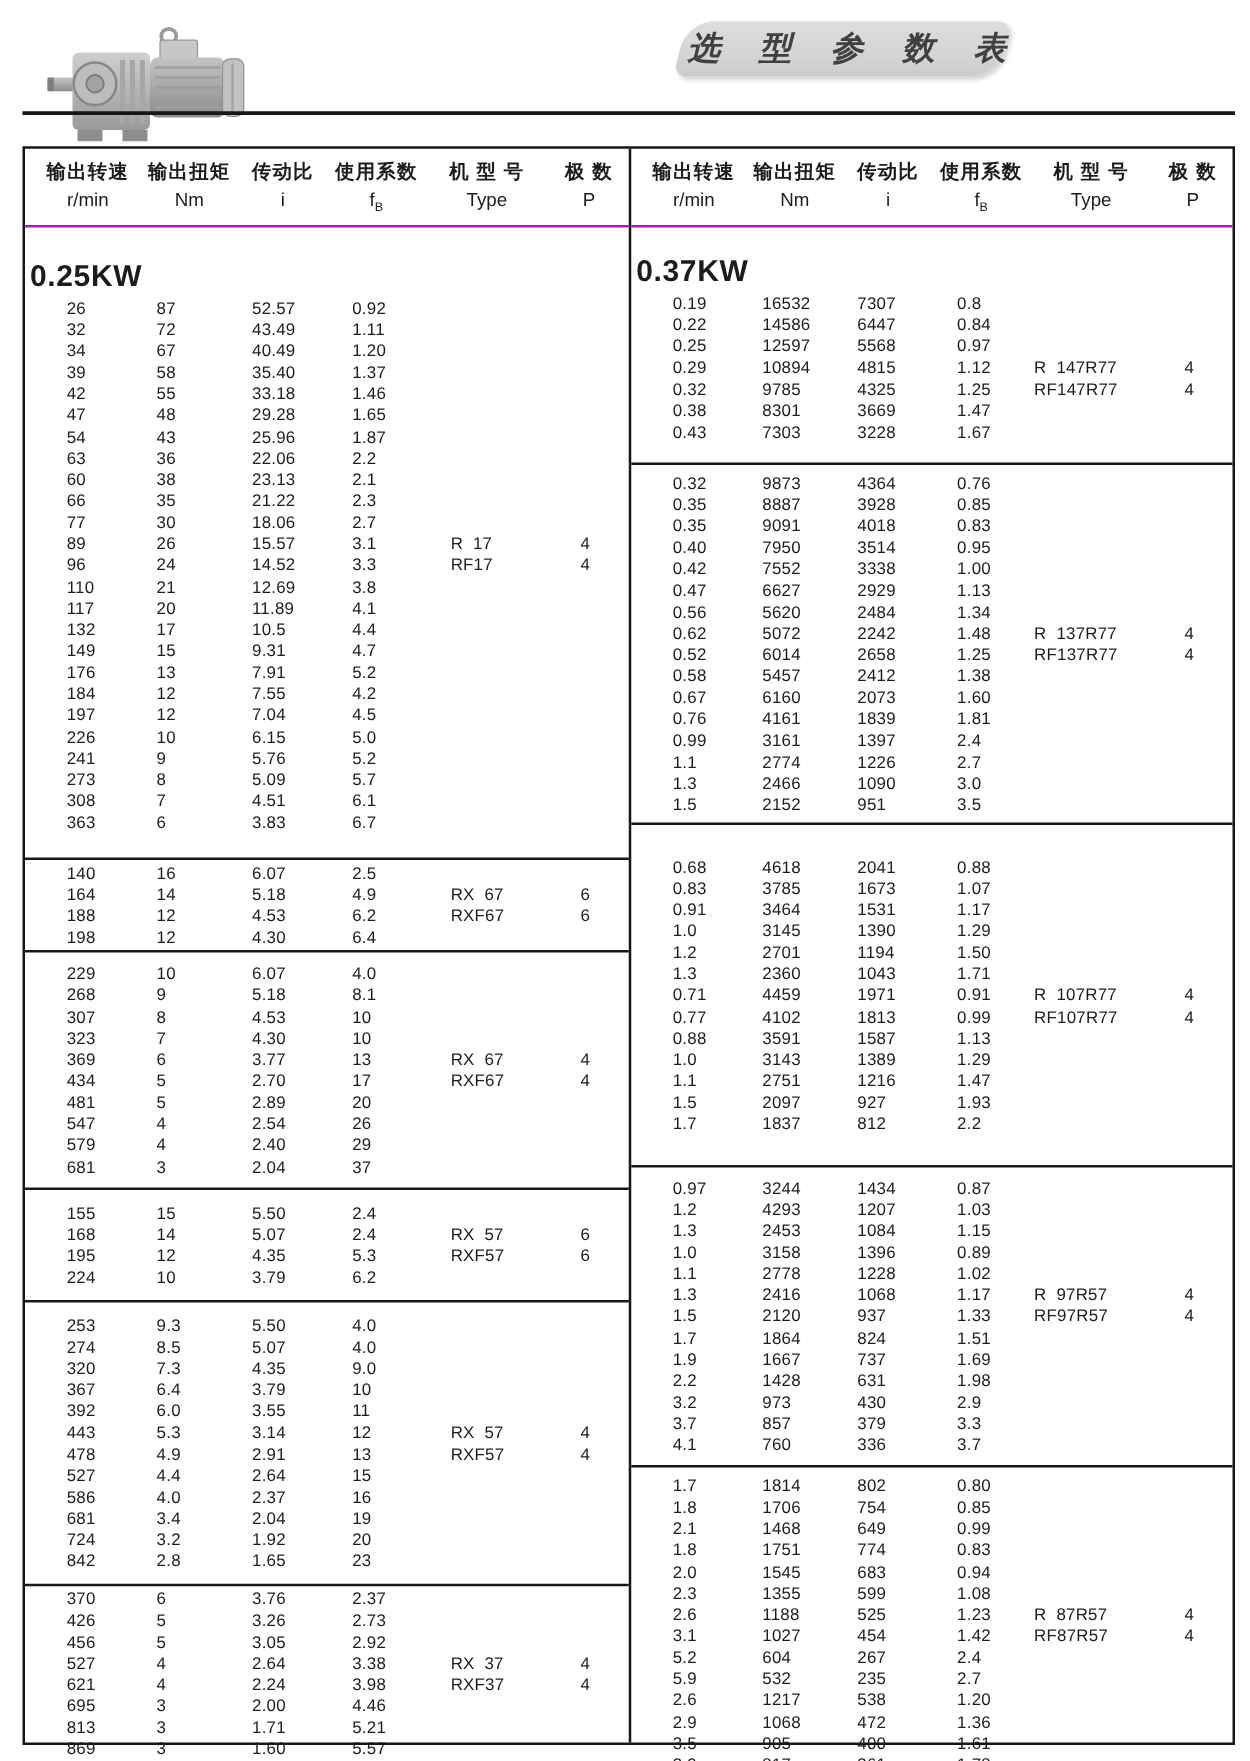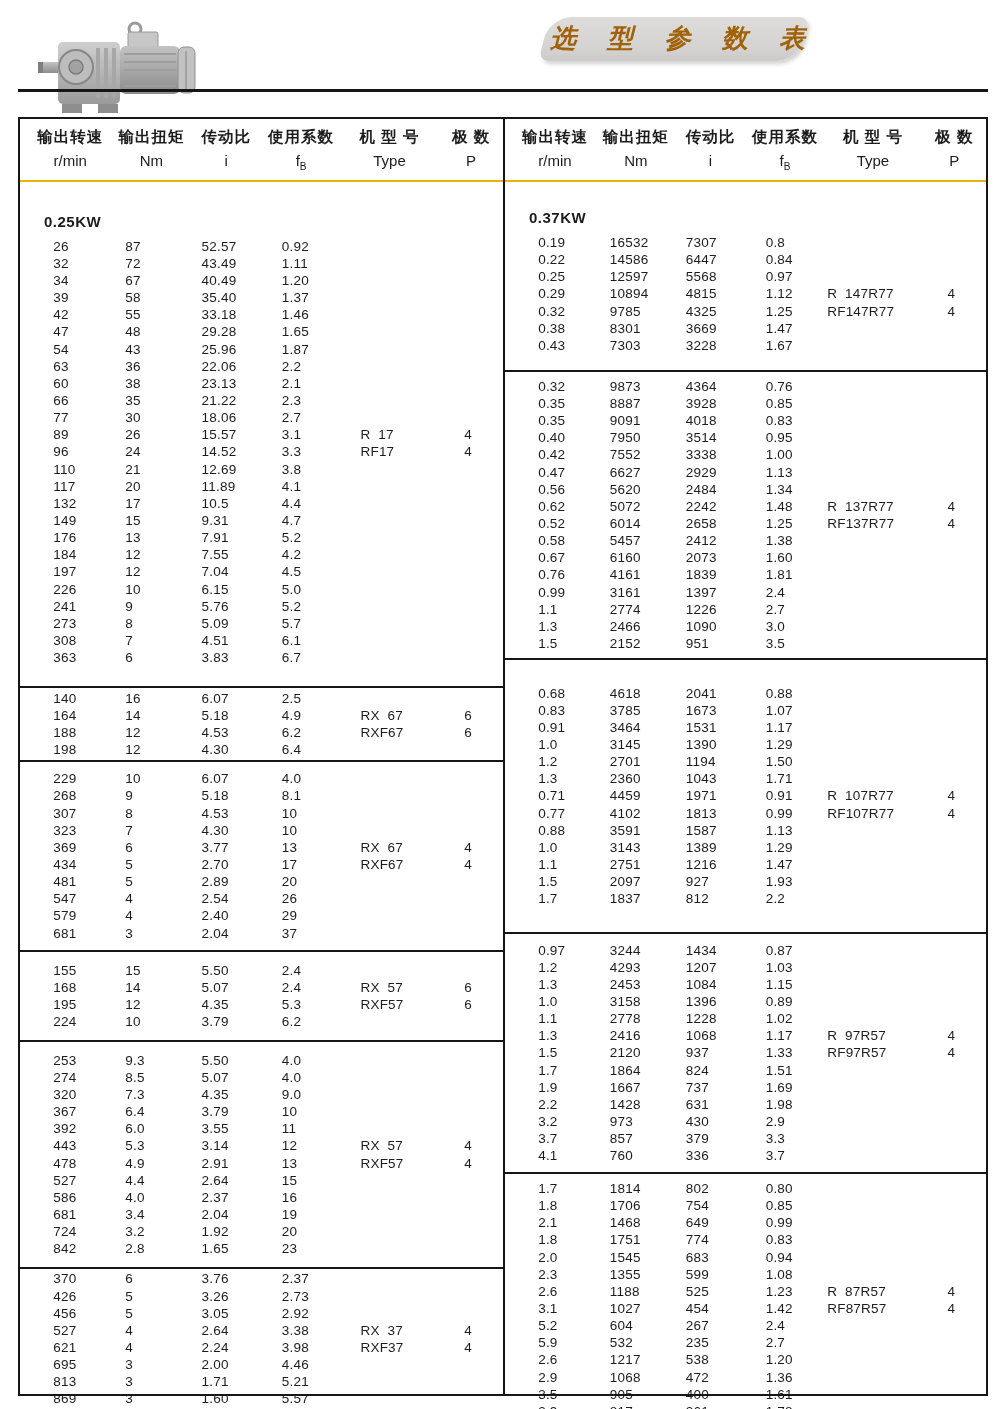--- a/index.html
+++ b/index.html
@@ -10,42 +10,42 @@
   }
   
   .motor{position:absolute;left:36px;top:12px;width:172px;height:106px;}
   .banner{position:absolute;left:538px;top:15px;width:272px;height:48px;}
   .banner-bg{position:absolute;left:6px;top:2px;right:6px;bottom:2px;
     background:linear-gradient(180deg,#dedddb 0%,#d4d3d1 70%,#cccbc9 100%);
     transform:skewX(-14deg);border-radius:22px 10px 22px 10px;
     box-shadow:3px 3px 4px rgba(0,0,0,0.18);}
   .banner-text{position:relative;display:block;text-align:left;line-height:47px;
     font-size:26px;font-weight:bold;font-style:italic;letter-spacing:12px;
-    padding-left:12px;color:#a16207;white-space:nowrap;}
+    padding-left:12px;color:#404040;white-space:nowrap;}
   .toprule{position:absolute;left:18px;top:89px;width:970px;height:3px;background:#161616;}
 
   
   .sheet{position:absolute;left:18px;top:117px;width:970px;height:1279px;
     border:2px solid #161616;box-sizing:border-box;display:flex;background:#fff;}
   .half{width:50%;height:100%;box-sizing:border-box;}
   .half.right{border-left:2px solid #161616;}
 
-  .thead{height:63px;border-bottom:2px solid #eab308;position:relative;box-sizing:border-box;text-align:center;}
+  .thead{height:63px;border-bottom:2px solid #a21caf;position:relative;box-sizing:border-box;text-align:center;}
   .hc{position:absolute;transform:translateX(-50%);white-space:pre;
     font-weight:bold;font-size:15.5px;top:8px;letter-spacing:1px;}
   .hu{position:absolute;transform:translateX(-50%);font-size:15px;top:33px;white-space:pre;}
   .hu sub{font-size:10px;}
   .hp1{left:10.4%}.hp2{left:27.2%}.hp3{left:42.7%}.hp4{left:58.2%}.hp5{left:76.5%}.hp6{left:93.4%}
 
   .panel{display:flex;flex-direction:column;justify-content:center;box-sizing:border-box;overflow:hidden;}
   .panel + .panel{border-top:2px solid #161616;}
   .lp1{height:504px}.lp2{height:74px}.lp3{height:190px}.lp4{height:90px}.lp5{height:227px}.lp6{height:142px}
   .rp1{height:188px}.rp2{height:288px}.rp3{height:274px}.rp4{height:240px}.rp5{height:254px}
 
-  .power{font-size:15px;font-weight:bold;padding-left:24px;height:36px;line-height:40px;
+  .power{font-size:24px;font-weight:bold;padding-left:4px;height:36px;line-height:40px;
     letter-spacing:0.5px;flex:0 0 36px;}
 
   .row{position:relative;flex:0 0 17.15px;height:17.15px;}
   .c{position:absolute;top:0;line-height:17.3px;font-size:13.5px;white-space:pre;letter-spacing:0.2px;}
   .c1{left:6.9%}.c2{left:21.8%}.c3{left:37.6%}.c4{left:54.2%}.c5{left:70.5%}.c6{left:92%}
   .half.right .c5{left:67%}
 </style>
 </head>
 <body>
 

